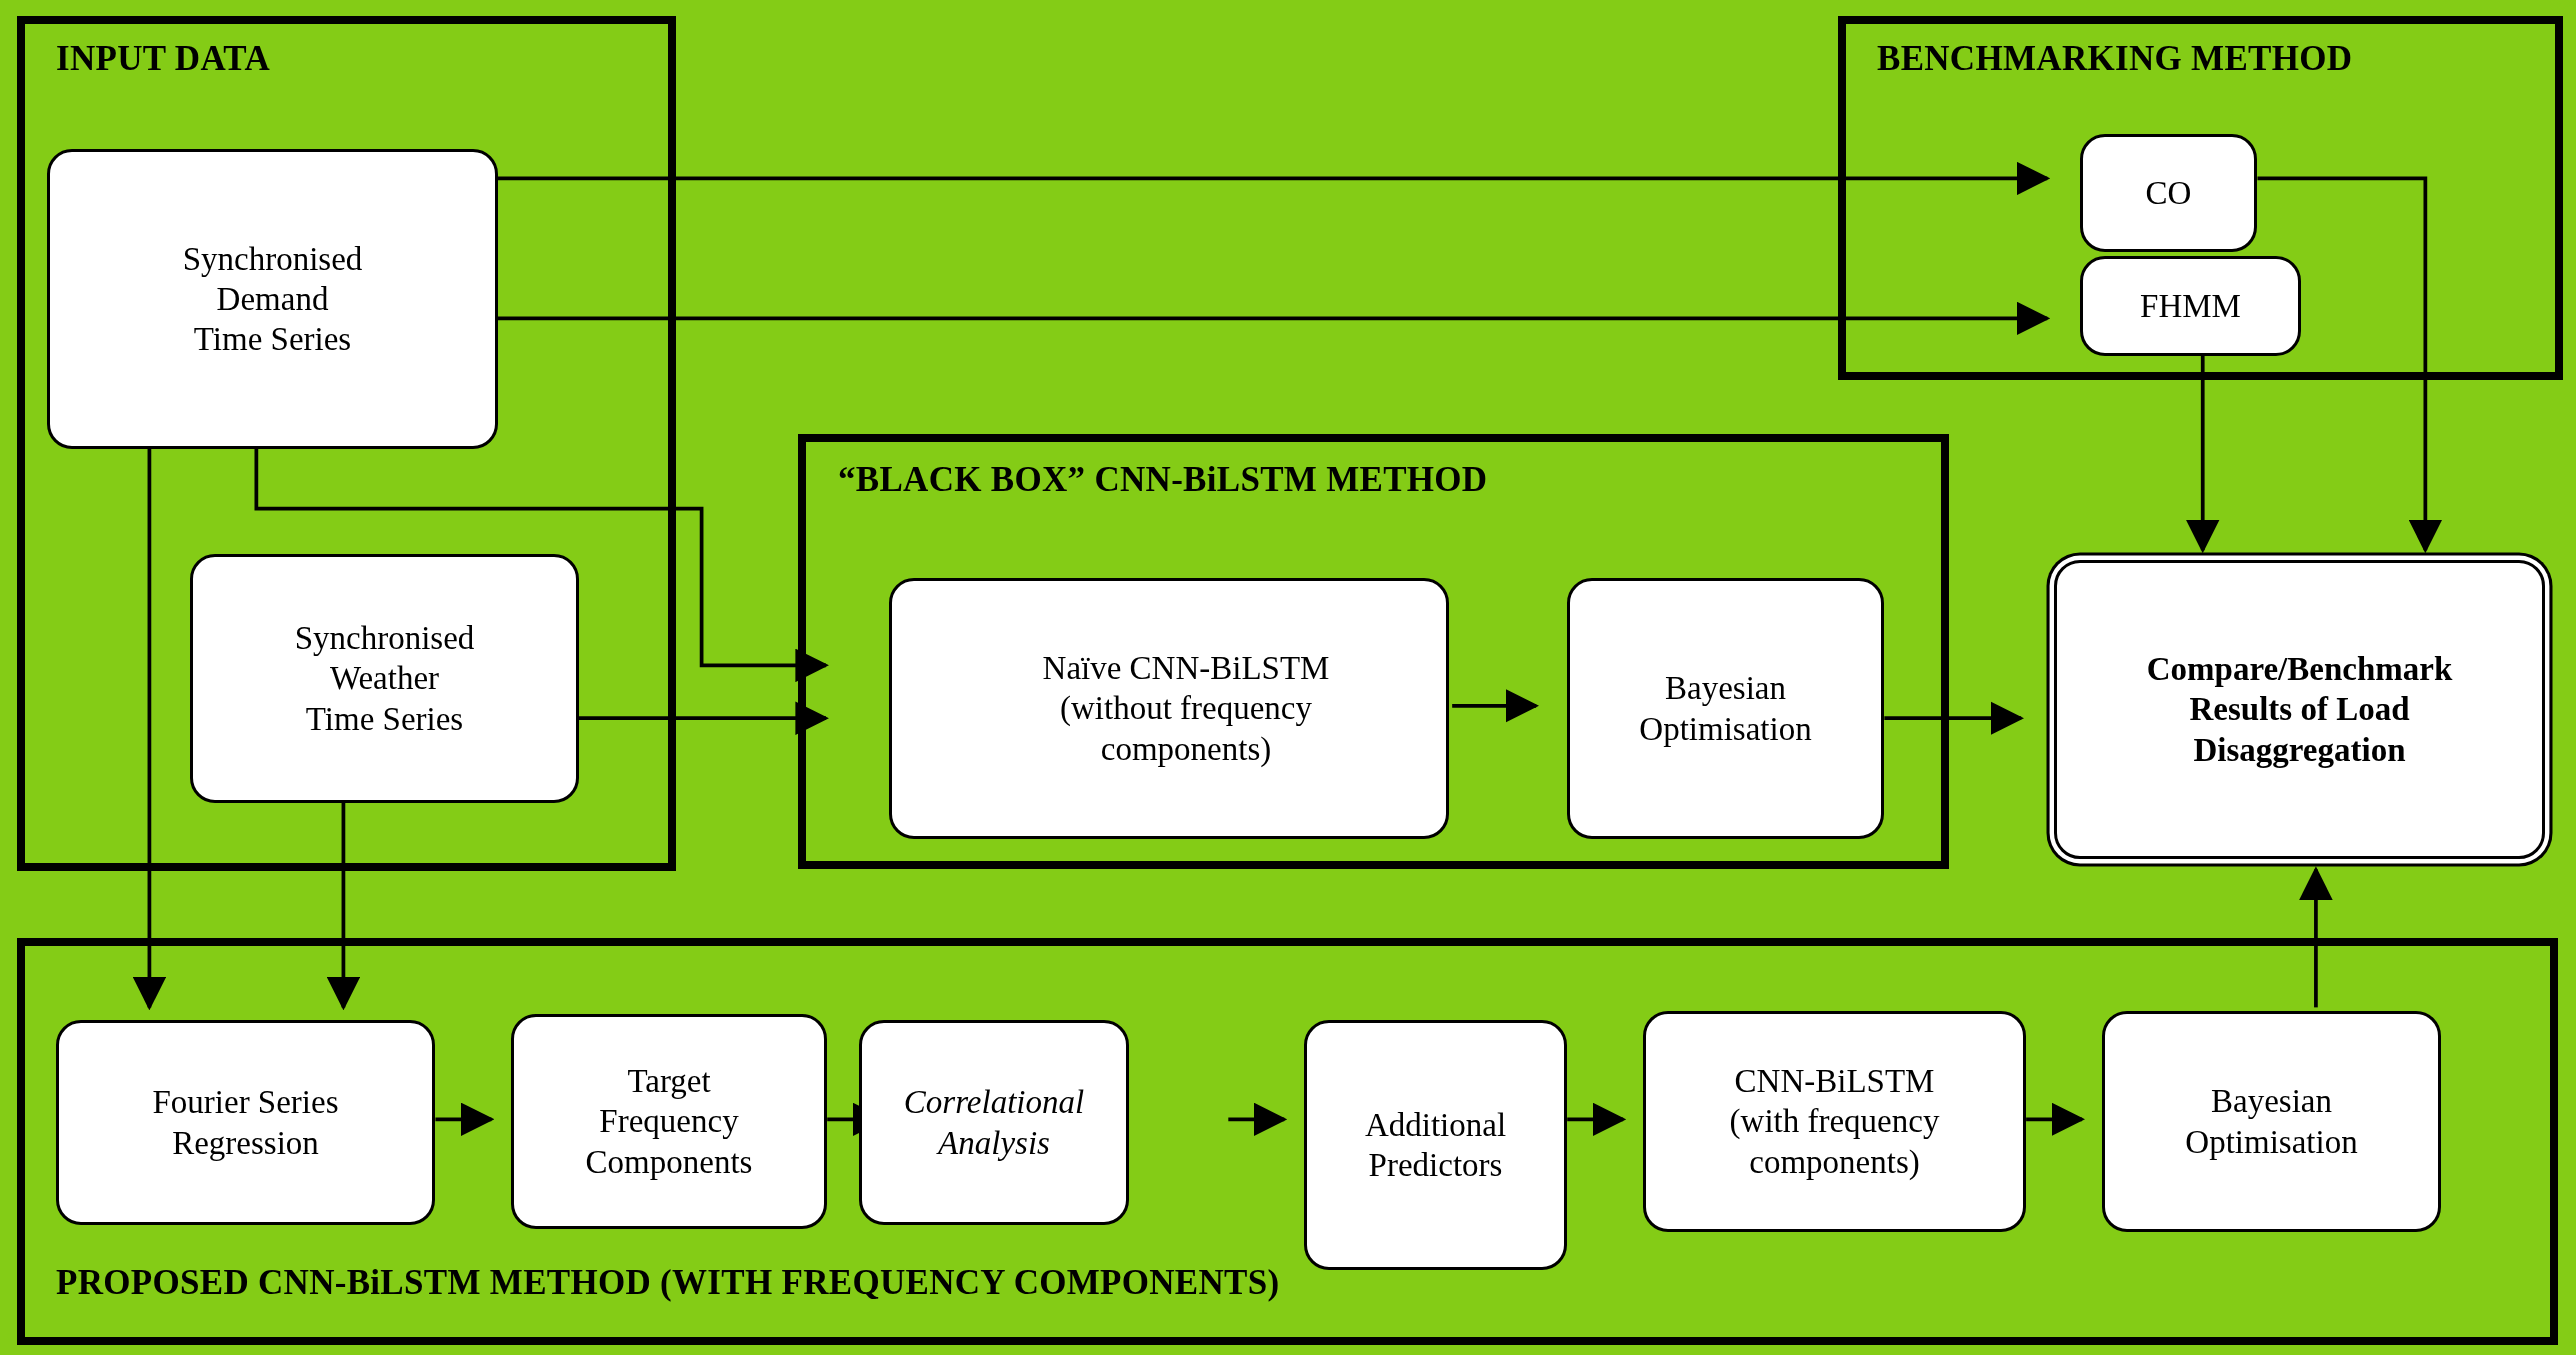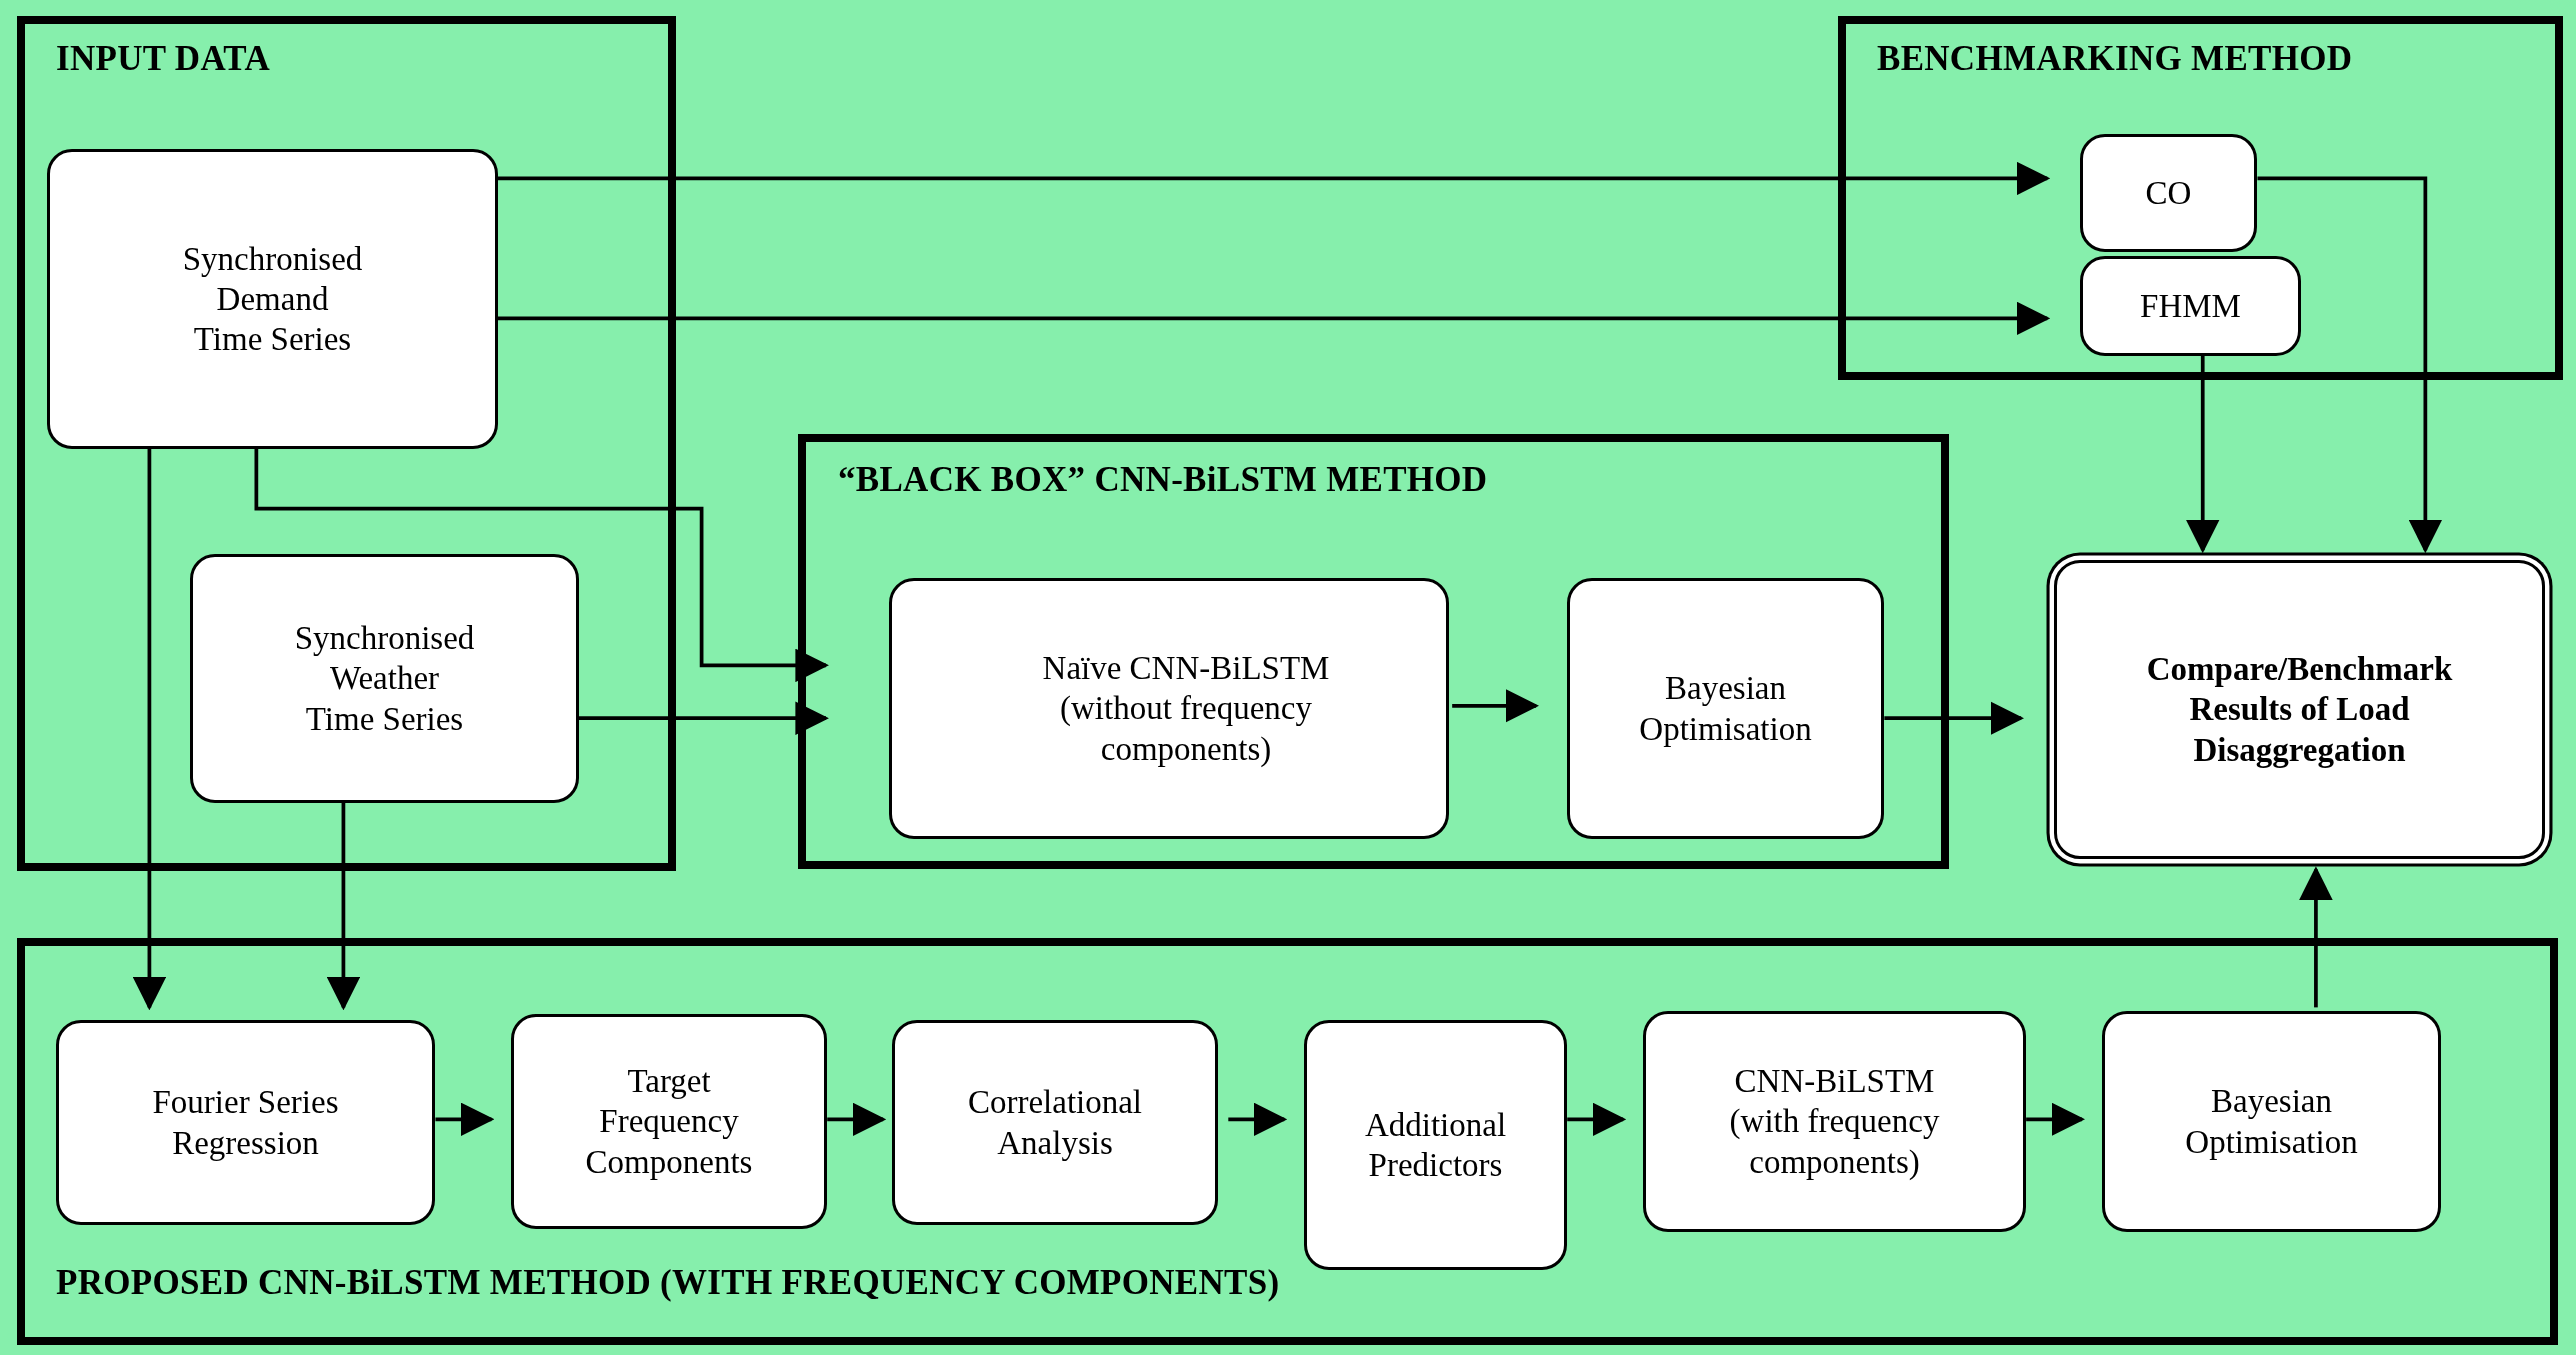--- a/index.html
+++ b/index.html
@@ -1,17 +1,17 @@
 <!DOCTYPE html>
 <html style="font-size:10px"><head>
 <meta charset="utf-8">
 <style>
   html,body{margin:0;padding:0;background:#ffffff;}
   body{font-family:"Liberation Serif","DejaVu Serif",serif;}
-  #stage{position:relative;width:2576px;height:1355px;background:#86efac;overflow:hidden;}
+  #stage{position:relative;width:2576px;height:1355px;background:#84cc16;overflow:hidden;}
   svg.layer{position:absolute;left:0;top:0;width:2576px;height:1355px;pointer-events:none;}
 
   
   .group{position:absolute;border:8.7px solid #000;background:transparent;box-sizing:border-box;}
   .group-title{position:absolute;font-weight:bold;color:#000;letter-spacing:0.3px;white-space:nowrap;}
 
   
   .node{position:absolute;box-sizing:border-box;border:3.1px solid #000;border-radius:25px;background:#fff;
         display:flex;align-items:center;justify-content:center;text-align:center;color:#000;line-height:1.22;}
   .node.dbl{border-radius:26px;box-shadow:0 0 0 4.4px #fff, 0 0 0 7.5px #000;font-weight:bold;}
@@ -117,21 +117,21 @@
     <span style="white-space:pre-line;">Fourier Series
 Regression</span>
   </div>
 
   <div class="node" style="left:511px;top:1014px;width:316px;height:215px;font-size:33px;">
     <span style="white-space:pre-line;">Target
 Frequency
 Components</span>
   </div>
 
-  <div class="node" style="left:892px;top:1020px;width:326px;height:205px;font-size:33px;">
+  <div class="node" style="left:859px;top:1020px;width:270px;height:205px;font-size:33px;font-style:italic;">
     <span style="white-space:pre-line;">Correlational
 Analysis</span>
   </div>
 
   <div class="node" style="left:1304px;top:1020px;width:263px;height:250px;font-size:33px;">
     <span style="white-space:pre-line;">Additional
 Predictors</span>
   </div>
 
   <div class="node" style="left:1643px;top:1011px;width:383px;height:221px;font-size:33px;justify-content:center;">

